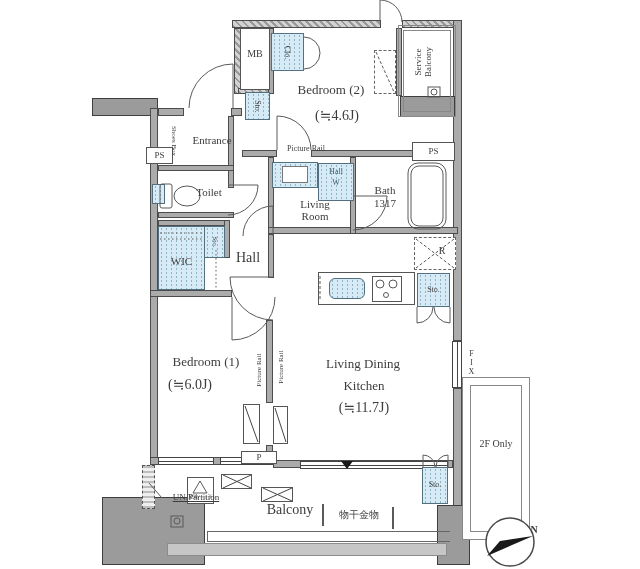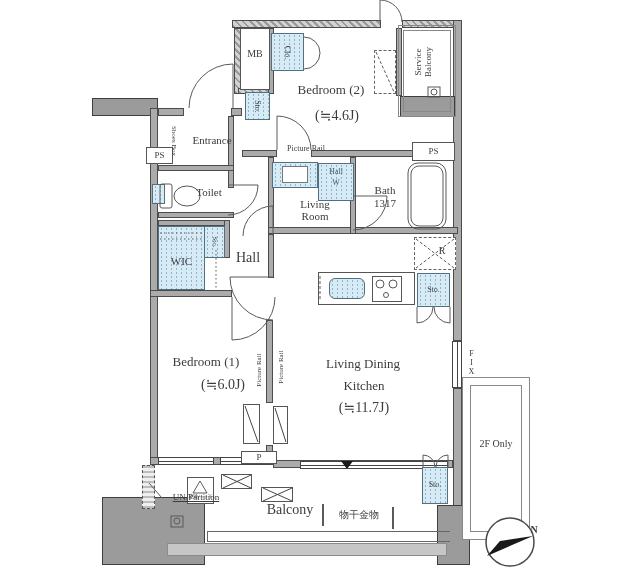--- a/index.html
+++ b/index.html
@@ -162,21 +162,21 @@
     <g transform="translate(483,514)">
       <circle cx="27" cy="28" r="24" fill="#fff" stroke="#4a4a4a" stroke-width="1.5"></circle>
       <polygon points="50,22 4,42 17,27" fill="#1a1a1a"></polygon>
     </g>
   </svg>
 
   <div class="abs lbl f13" style="left:285px;top:83px;width:92px">Bedroom (2)</div>
   <div class="abs lbl f14" style="left:303px;top:108px;width:68px">(≒4.6J)</div>
 
   <div class="abs lbl f13" style="left:163px;top:355px;width:86px">Bedroom (1)</div>
-  <div class="abs lbl f14" style="left:193px;top:377px;width:60px">(≒6.0J)</div>
+  <div class="abs lbl f14" style="left:160px;top:377px;width:60px">(≒6.0J)</div>
 
   <div class="abs lbl f13" style="left:316px;top:357px;width:94px">Living Dining</div>
   <div class="abs lbl f13" style="left:339px;top:379px;width:50px">Kitchen</div>
   <div class="abs lbl f14" style="left:332px;top:400px;width:64px">(≒11.7J)</div>
 
   <div class="abs lbl f11" style="left:186px;top:134px;width:52px">Entrance</div>
   <div class="abs lbl f12" style="left:230px;top:250px;width:36px">Hall</div>
   <div class="abs lbl f11" style="left:190px;top:186px;width:38px">Toilet</div>
   <div class="abs lbl f11" style="left:284px;top:198px;width:62px">Living</div>
   <div class="abs lbl f11" style="left:288px;top:210px;width:54px">Room</div>

